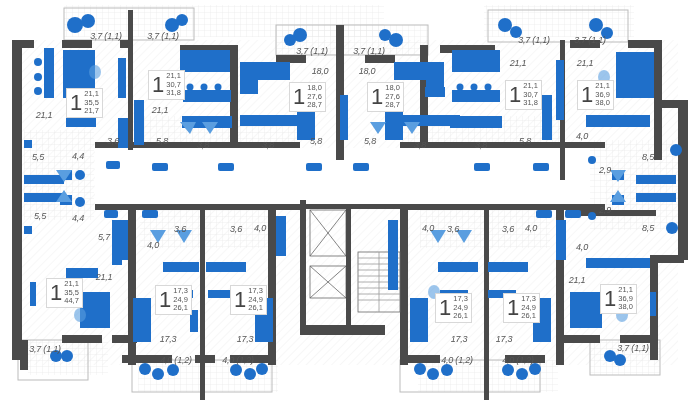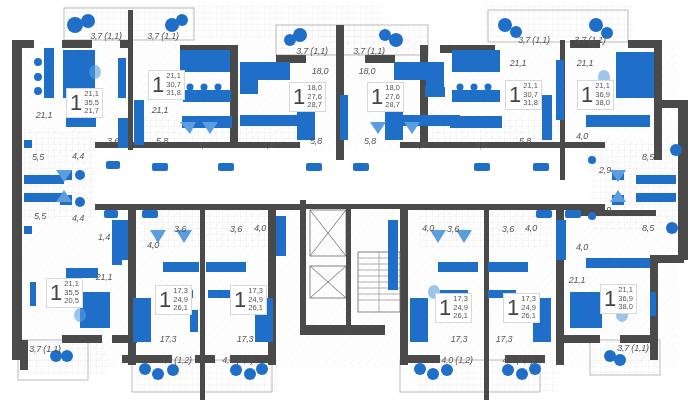--- a/index.html
+++ b/index.html
@@ -337,21 +337,21 @@
       <span>21,1</span>
       <span>36,9</span>
       <span>38,0</span>
     </span>
 </div>
 <div class="apt" style="left:46px;top:278px">
   <span class="n">1</span>
   <span class="v">
       <span>21,1</span>
       <span>35,5</span>
-      <span>20,5</span>
+      <span>44,7</span>
     </span>
 </div>
 <div class="apt" style="left:155px;top:285px">
   <span class="n">1</span>
   <span class="v">
       <span>17,3</span>
       <span>24,9</span>
       <span>26,1</span>
     </span>
 </div>
@@ -425,21 +425,21 @@
 <span class="lbl" style="left:420px;top:145px">3,8</span>
 <span class="lbl" style="left:481px;top:145px">3,8</span>
 <span class="lbl" style="left:38px;top:157px">5,5</span>
 <span class="lbl" style="left:40px;top:216px">5,5</span>
 <span class="lbl" style="left:78px;top:156px">4,4</span>
 <span class="lbl" style="left:78px;top:218px">4,4</span>
 <span class="lbl" style="left:648px;top:157px">8,5</span>
 <span class="lbl" style="left:648px;top:228px">8,5</span>
 <span class="lbl" style="left:605px;top:170px">2,9</span>
 <span class="lbl" style="left:605px;top:210px">2,9</span>
-<span class="lbl" style="left:104px;top:237px">1,4</span>
+<span class="lbl" style="left:104px;top:237px">5,7</span>
 <span class="lbl" style="left:153px;top:245px">4,0</span>
 <span class="lbl" style="left:260px;top:228px">4,0</span>
 <span class="lbl" style="left:428px;top:228px">4,0</span>
 <span class="lbl" style="left:531px;top:228px">4,0</span>
 <span class="lbl" style="left:582px;top:247px">4,0</span>
 <span class="lbl" style="left:180px;top:229px">3,6</span>
 <span class="lbl" style="left:236px;top:229px">3,6</span>
 <span class="lbl" style="left:453px;top:229px">3,6</span>
 <span class="lbl" style="left:508px;top:229px">3,6</span>
 

